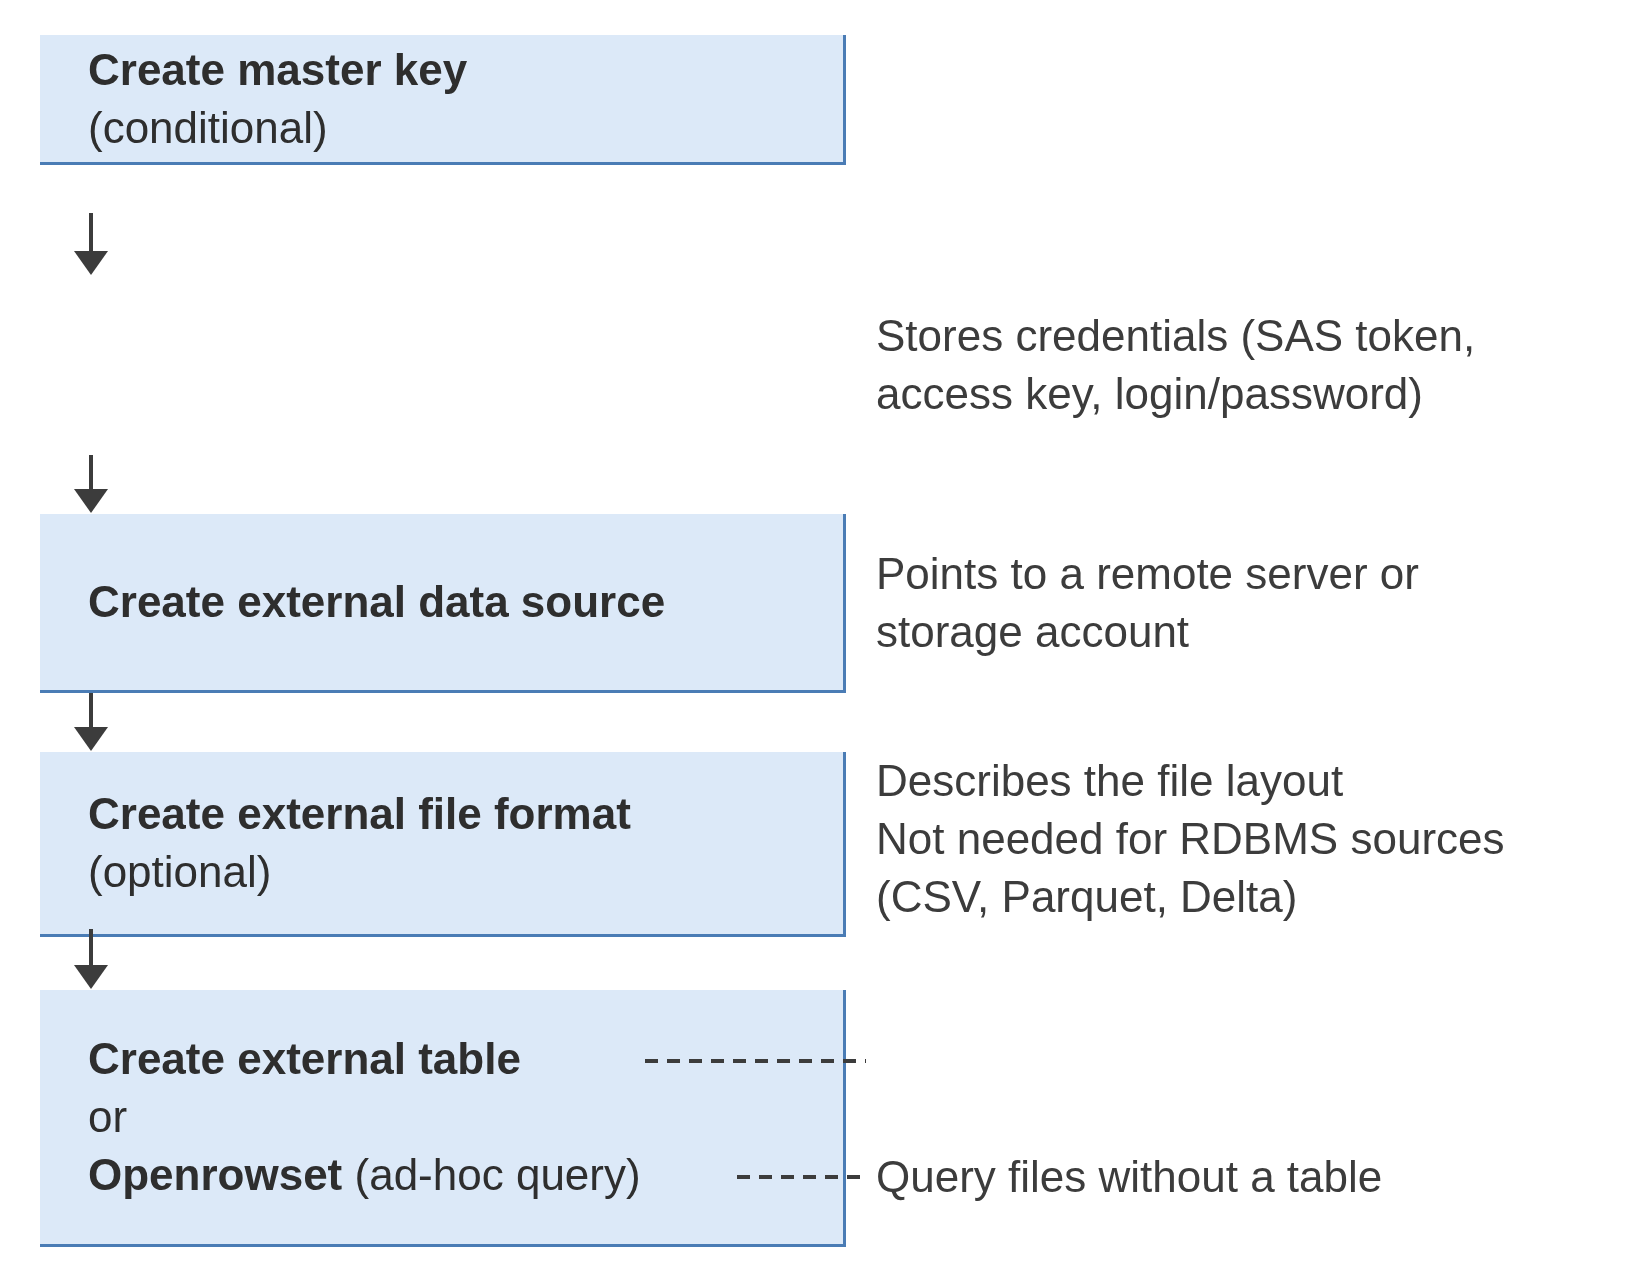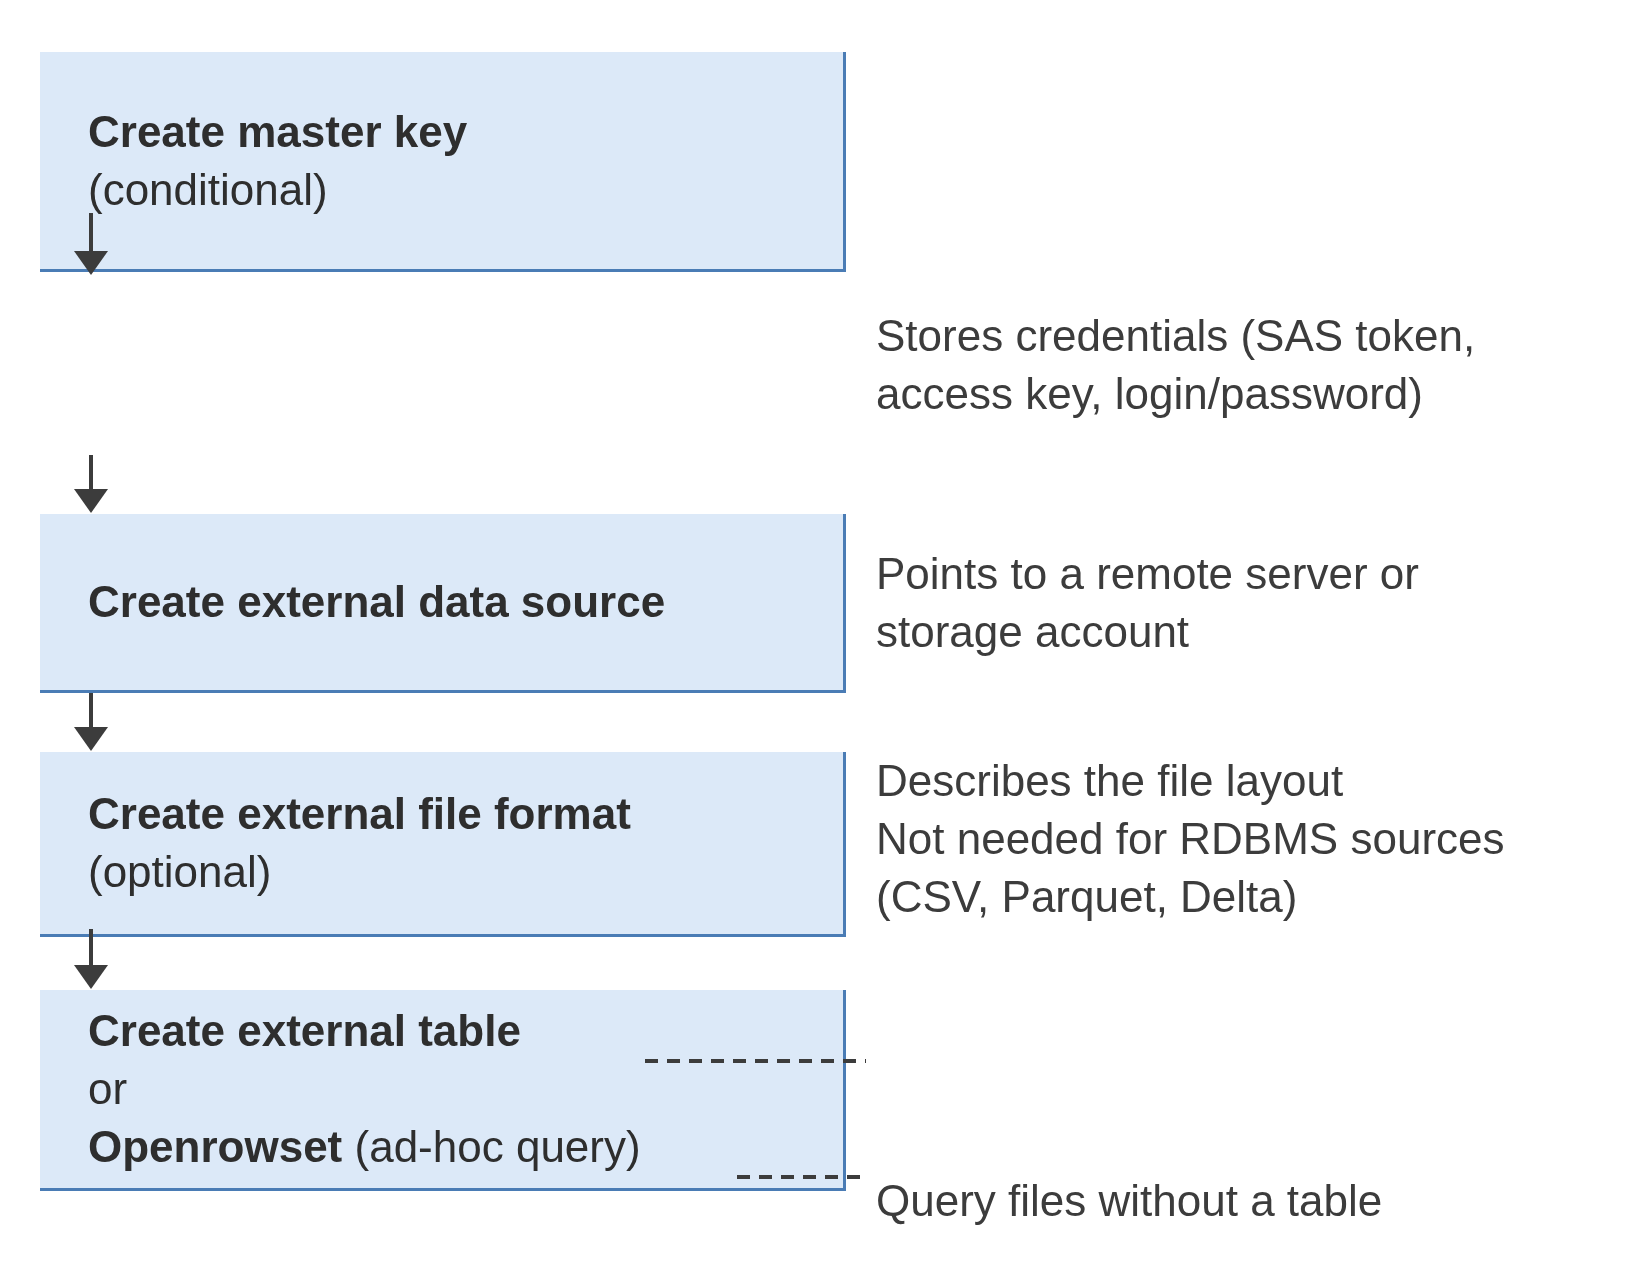--- a/index.html
+++ b/index.html
@@ -52,21 +52,21 @@
   .dash{
     position:absolute;height:4px;
     background:repeating-linear-gradient(90deg, var(--arrow) 0 13px, transparent 13px 22px);
   }
 </style>
 </head>
 <body>
 
 <div class="canvas">
 
-  <div class="box" style="top:52px;height:220px">
+  <div class="box" style="top:35px;height:130px">
     <div class="line"><span class="b">Create master key</span></div>
     <div class="line"><span>(conditional)</span></div>
   </div>
 
   <div class="arrow" style="top:213px;height:62px">
     <div class="stem"></div>
     <div class="head"></div>
   </div>
 
   <div class="note" style="top:307px">
@@ -100,26 +100,26 @@
     <div>Describes the file layout</div>
     <div>Not needed for RDBMS sources</div>
     <div>(CSV, Parquet, Delta)</div>
   </div>
 
   <div class="arrow" style="top:929px;height:60px">
     <div class="stem"></div>
     <div class="head"></div>
   </div>
 
-  <div class="box" style="top:990px;height:201px">
+  <div class="box" style="top:990px;height:257px">
     <div class="line"><span class="b">Create external table</span></div>
     <div class="line"><span>or</span></div>
     <div class="line"><span class="b">Openrowset</span><span> (ad-hoc query)</span></div>
   </div>
 
   <div class="dash" style="top:1059px;left:645px;width:221px"></div>
   <div class="dash" style="top:1175px;left:737px;width:129px"></div>
 
-  <div class="note" style="top:1172px">
+  <div class="note" style="top:1148px">
     <div>Query files without a table</div>
   </div>
 
 </div>
 
 </body></html>

